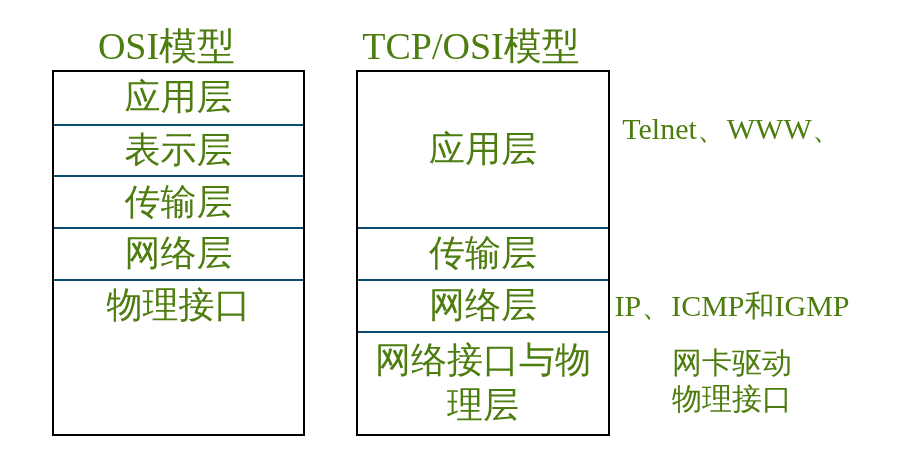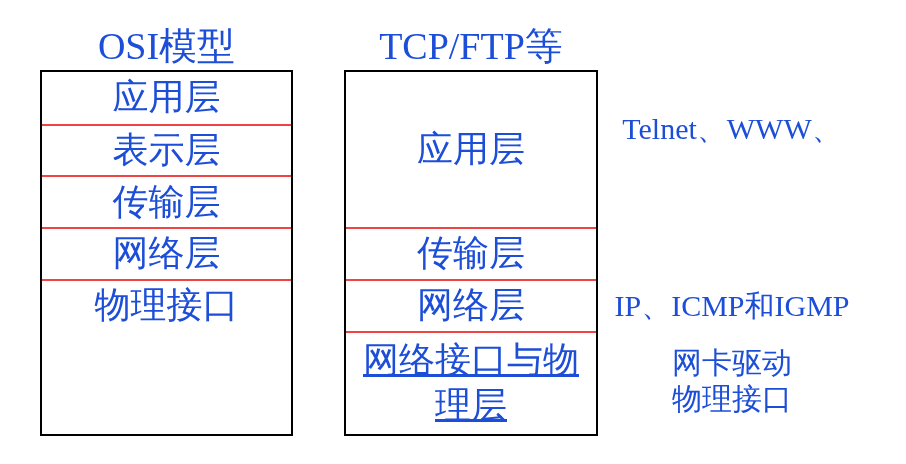--- a/index.html
+++ b/index.html
@@ -2,21 +2,21 @@
 <html><head>
 <meta charset="utf-8">
 <style>
   * { margin: 0; padding: 0; box-sizing: border-box; }
   html, body { background: #ffffff; }
   .canvas {
     position: relative;
     width: 906px;
     height: 464px;
     background: #ffffff;
-    color: #1d4ed8;
+    color: #4d7c0f;
     font-family: "Liberation Serif", "DejaVu Serif", serif;
     overflow: hidden;
   }
   .col-title {
     position: absolute;
     top: 24px;
     height: 44px;
     line-height: 44px;
     text-align: center;
     font-size: 38px;
@@ -27,37 +27,38 @@
 
   .layer-table {
     position: absolute;
     top: 70px;
     height: 366px;
     display: grid;
     grid-template-rows: repeat(7, 1fr);
     grid-auto-flow: row;
     border: 2px solid #000000;
     background: #ffffff;
+    margin-left: 12px;
   }
   .osi-table   { left: 40px;  width: 253px; }
   .tcpip-table { left: 344px; width: 254px; }
 
   .cell {
     display: flex;
     align-items: center;
     justify-content: center;
     text-align: center;
     font-size: 36px;
     line-height: 1.25;
     padding: 0 9px;
-    border-top: 2px solid #ef4444;
+    border-top: 2px solid #0c4a6e;
   }
   .cell.first { border-top: none; }
   .span3 { grid-row: span 3; }
-  .span2 { grid-row: span 2; text-decoration: underline; }
+  .span2 { grid-row: span 2; }
 
   .annotation {
     position: absolute;
     left: 586px;
     width: 292px;
     text-align: center;
     font-size: 30px;
     line-height: 36px;
   }
   .ann-app       { top: 111px; }
@@ -65,21 +66,21 @@
   .ann-network   { top: 288px; }
   .ann-link      { top: 345px; }
 </style>
 </head>
 <body>
 
 <div class="canvas">
 
   <div class="col-title osi-title">OSI模型</div>
 
-  <div class="col-title tcpip-title">TCP/FTP等</div>
+  <div class="col-title tcpip-title">TCP/OSI模型</div>
 
   <div class="layer-table osi-table">
     <div class="cell first">应用层</div>
     <div class="cell">表示层</div>
     <div class="cell">传输层</div>
     <div class="cell">网络层</div>
     <div class="cell">物理接口</div>
   </div>
 
   <div class="layer-table tcpip-table">

